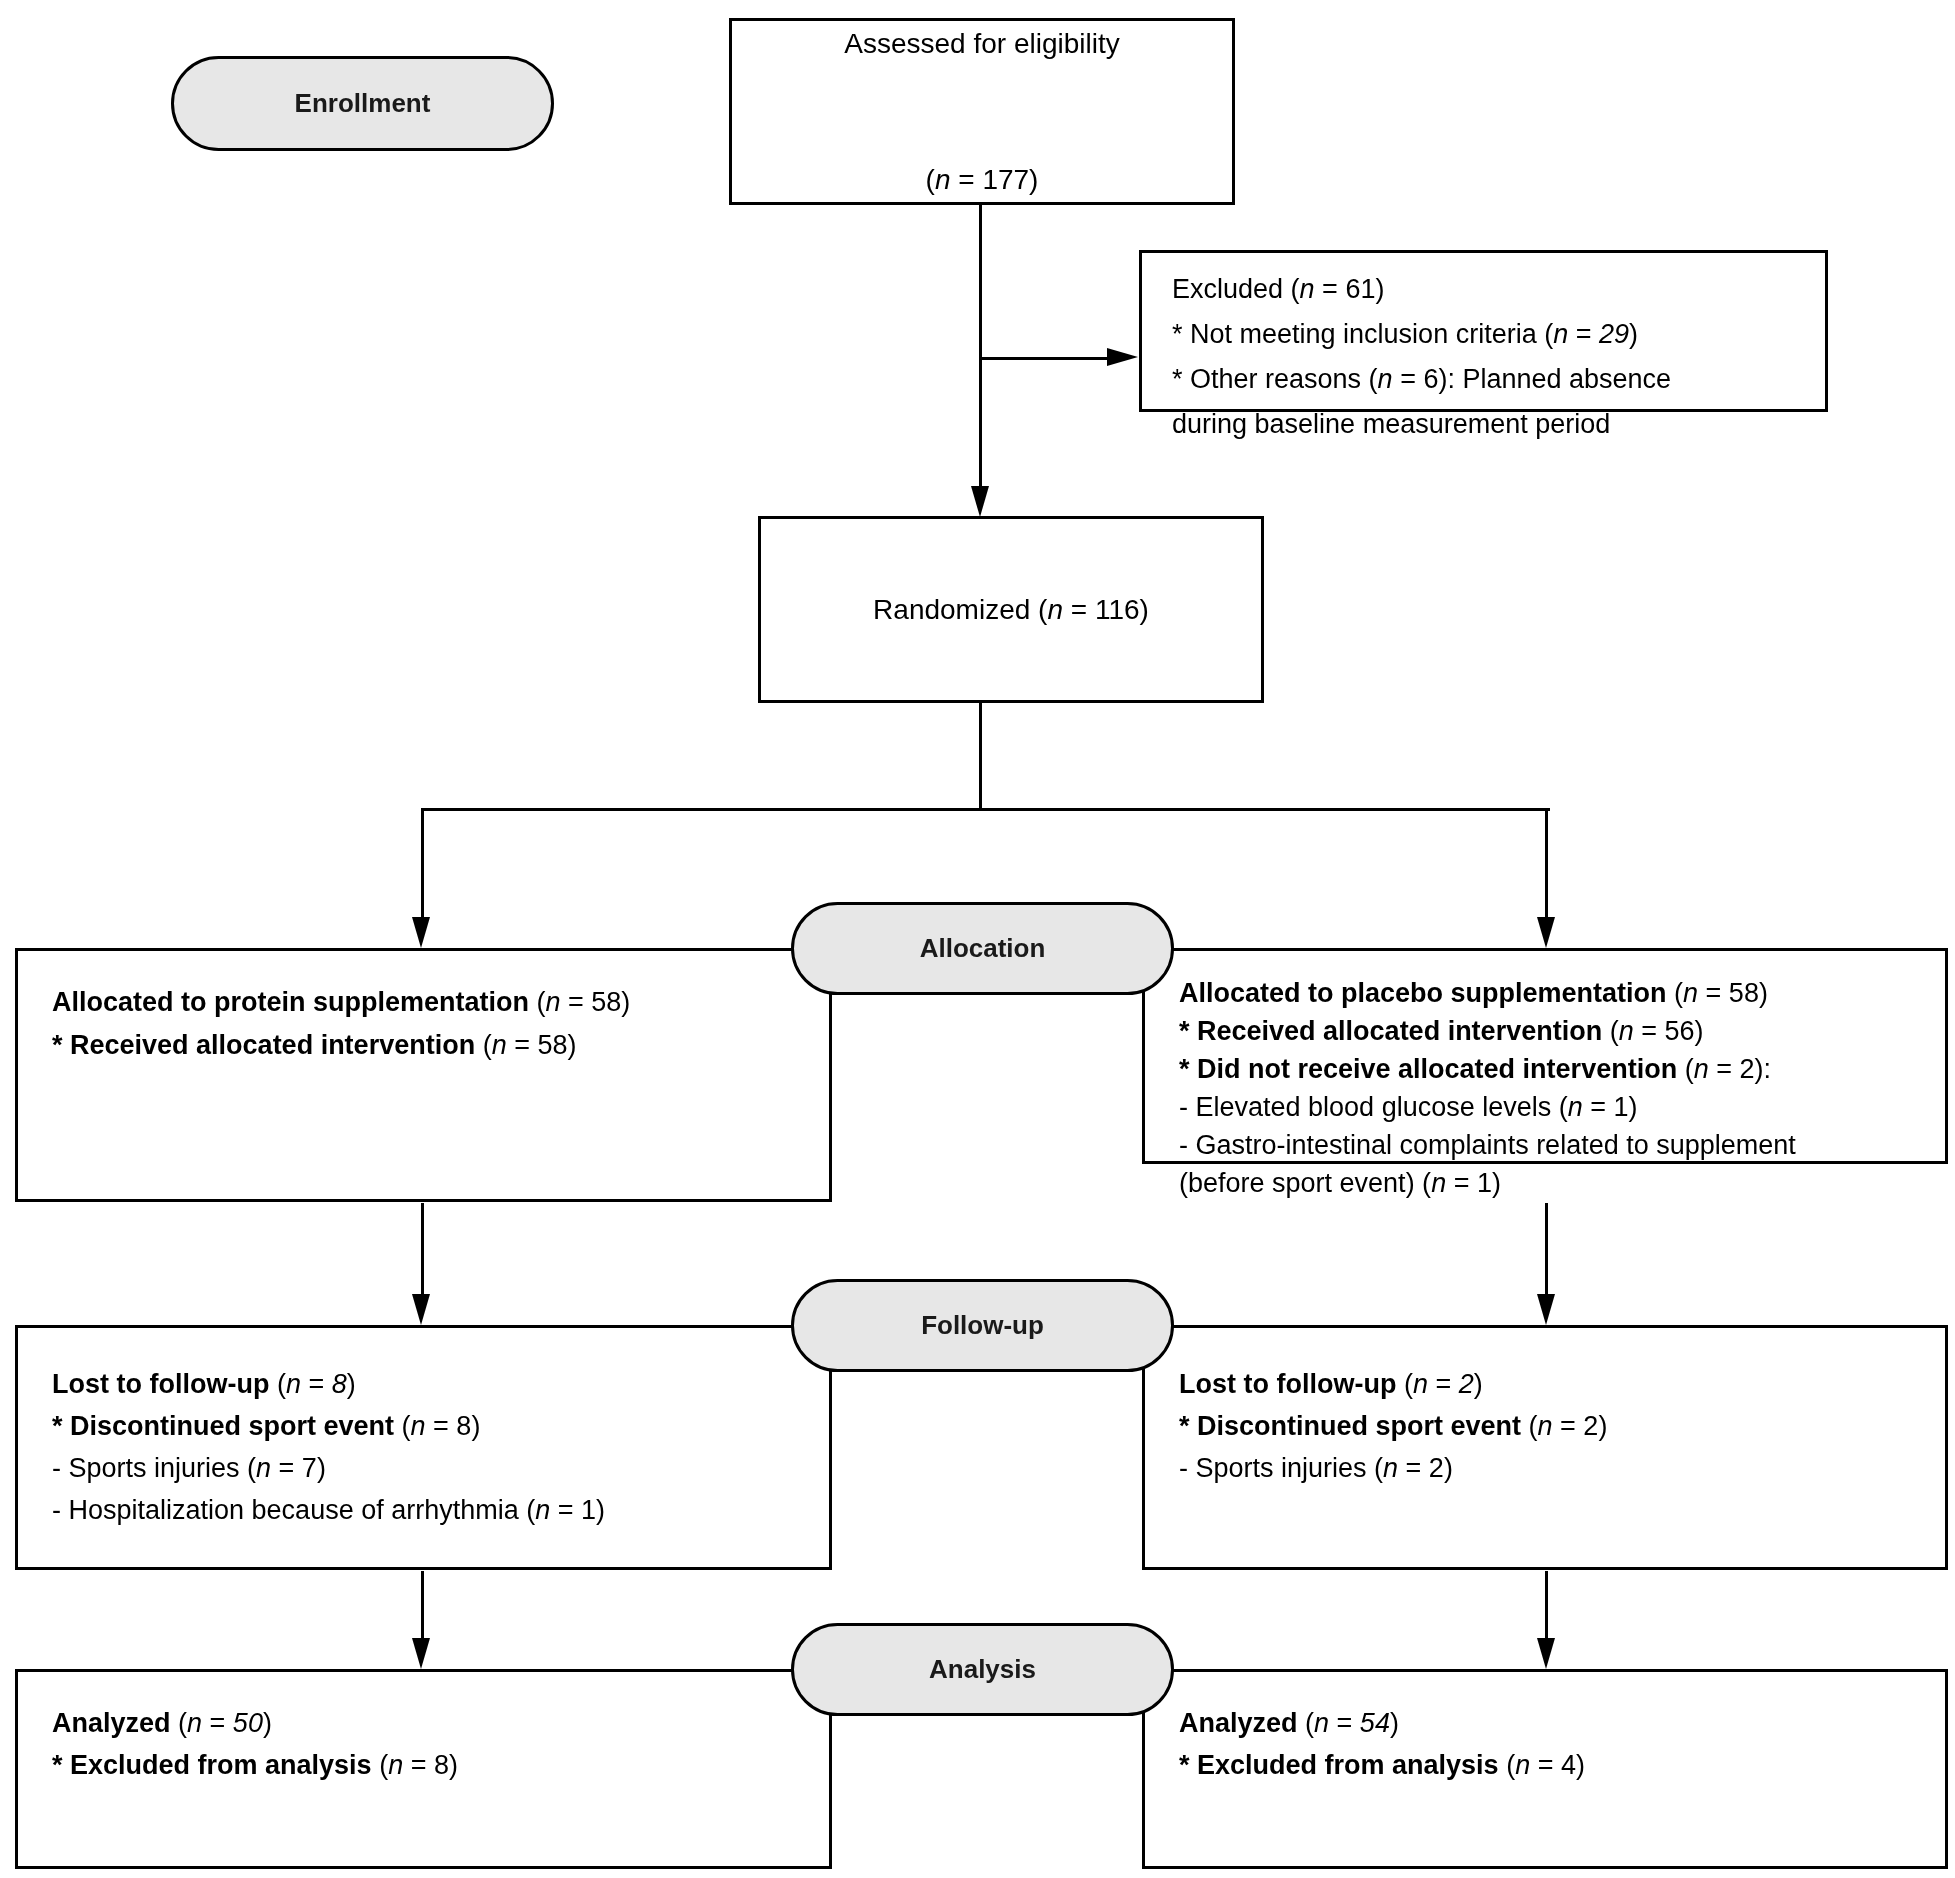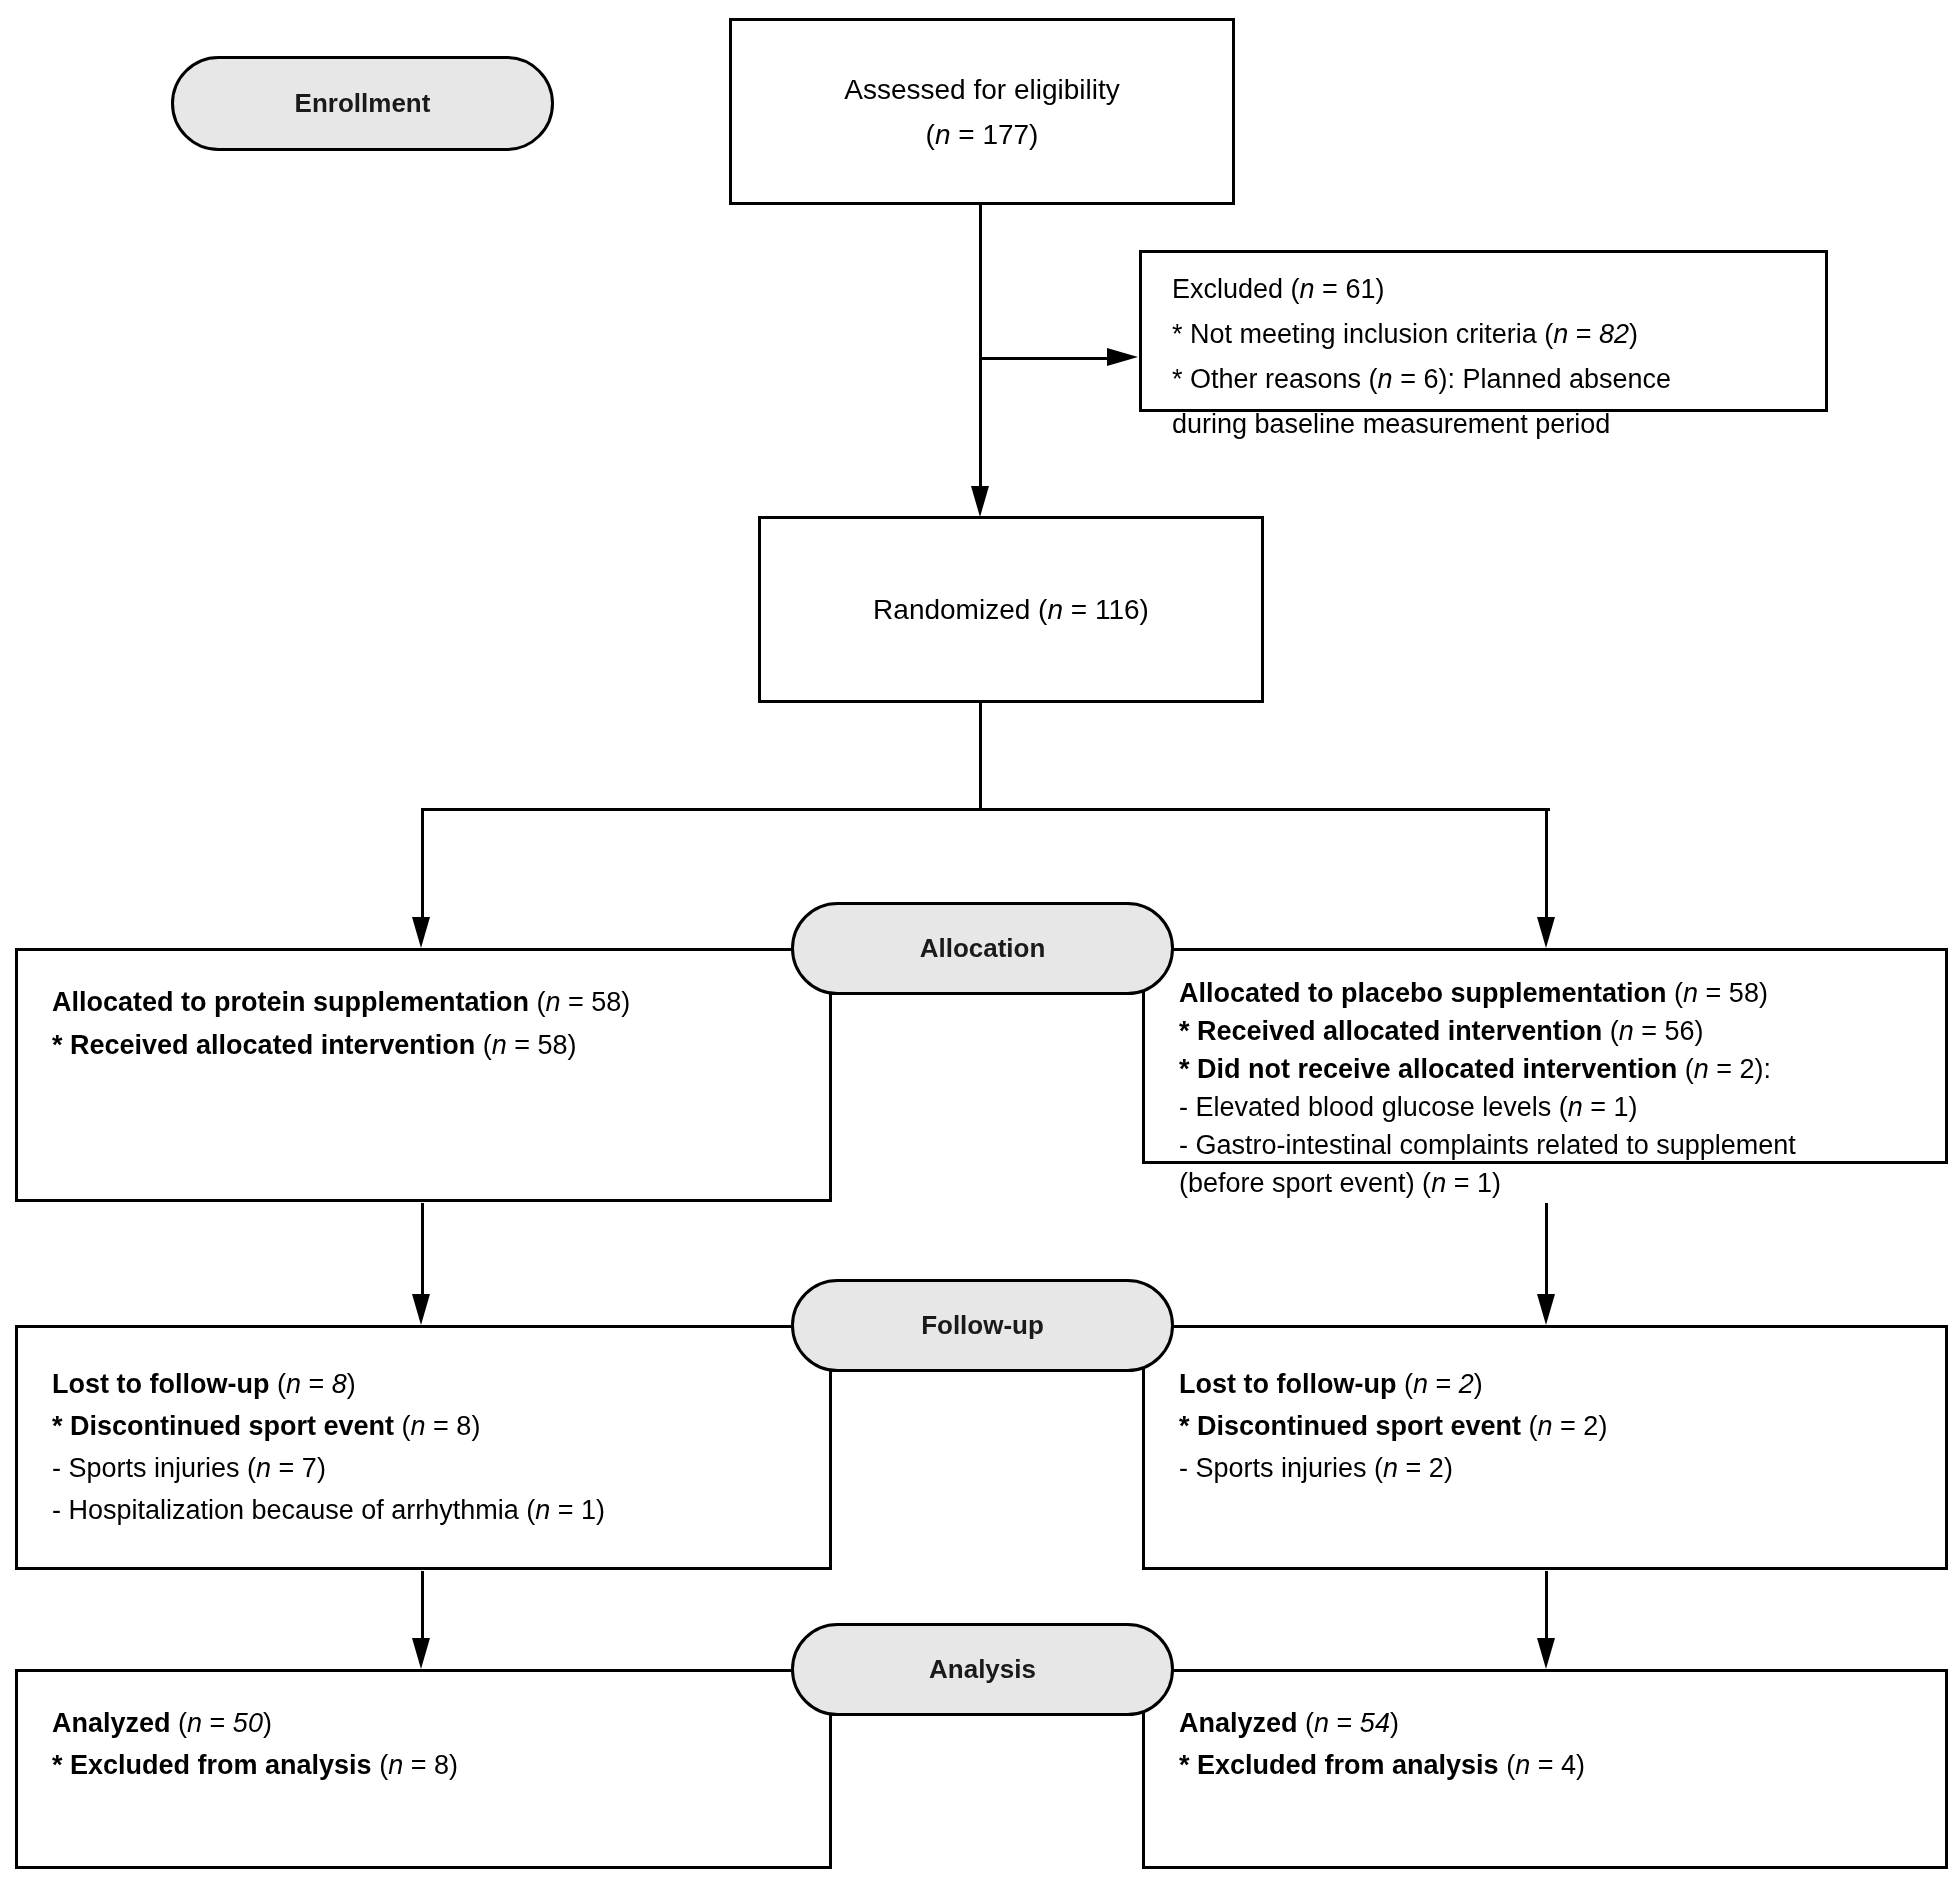--- a/index.html
+++ b/index.html
@@ -98,28 +98,28 @@
 
   <div class="line" style="left:1545px;top:1203px;width:3px;height:93px;"></div>
   <div class="arrowhead-down" style="left:1537px;top:1294px;"></div>
 
   <div class="line" style="left:421px;top:1571px;width:3px;height:69px;"></div>
   <div class="arrowhead-down" style="left:412px;top:1638px;"></div>
 
   <div class="line" style="left:1545px;top:1571px;width:3px;height:69px;"></div>
   <div class="arrowhead-down" style="left:1537px;top:1638px;"></div>
 
-  <div class="box center-box" style="left:729px;top:18px;width:506px;height:187px;">
+  <div class="box center-box" style="left:729px;top:18px;width:506px;height:187px;justify-content:space-between;">
       <div class="tline"><span>Assessed for eligibility</span></div>
       <div class="tline"><span>(</span><span class="iseg">n</span><span> = 177)</span></div>
     </div>
 
   <div class="box excluded-box" style="left:1139px;top:250px;width:689px;height:162px;">
       <div class="tline"><span>Excluded (</span><span class="iseg">n</span><span> = 61)</span></div>
-      <div class="tline"><span>* Not meeting inclusion criteria (</span><span class="iseg">n</span><span> = </span><span class="iseg">82</span><span>)</span></div>
+      <div class="tline"><span>* Not meeting inclusion criteria (</span><span class="iseg">n</span><span> = </span><span class="iseg">29</span><span>)</span></div>
       <div class="tline"><span>* Other reasons (</span><span class="iseg">n</span><span> = 6): Planned absence</span></div>
       <div class="tline"><span>during baseline measurement period</span></div>
     </div>
 
   <div class="box center-box" style="left:758px;top:516px;width:506px;height:187px;">
       <div class="tline"><span>Randomized (</span><span class="iseg">n</span><span> = 116)</span></div>
     </div>
 
   <div class="box alloc-left-box" style="left:15px;top:948px;width:817px;height:254px;">
       <div class="tline"><span class="bseg">Allocated to protein supplementation </span><span>(</span><span class="iseg">n</span><span> = 58)</span></div>

